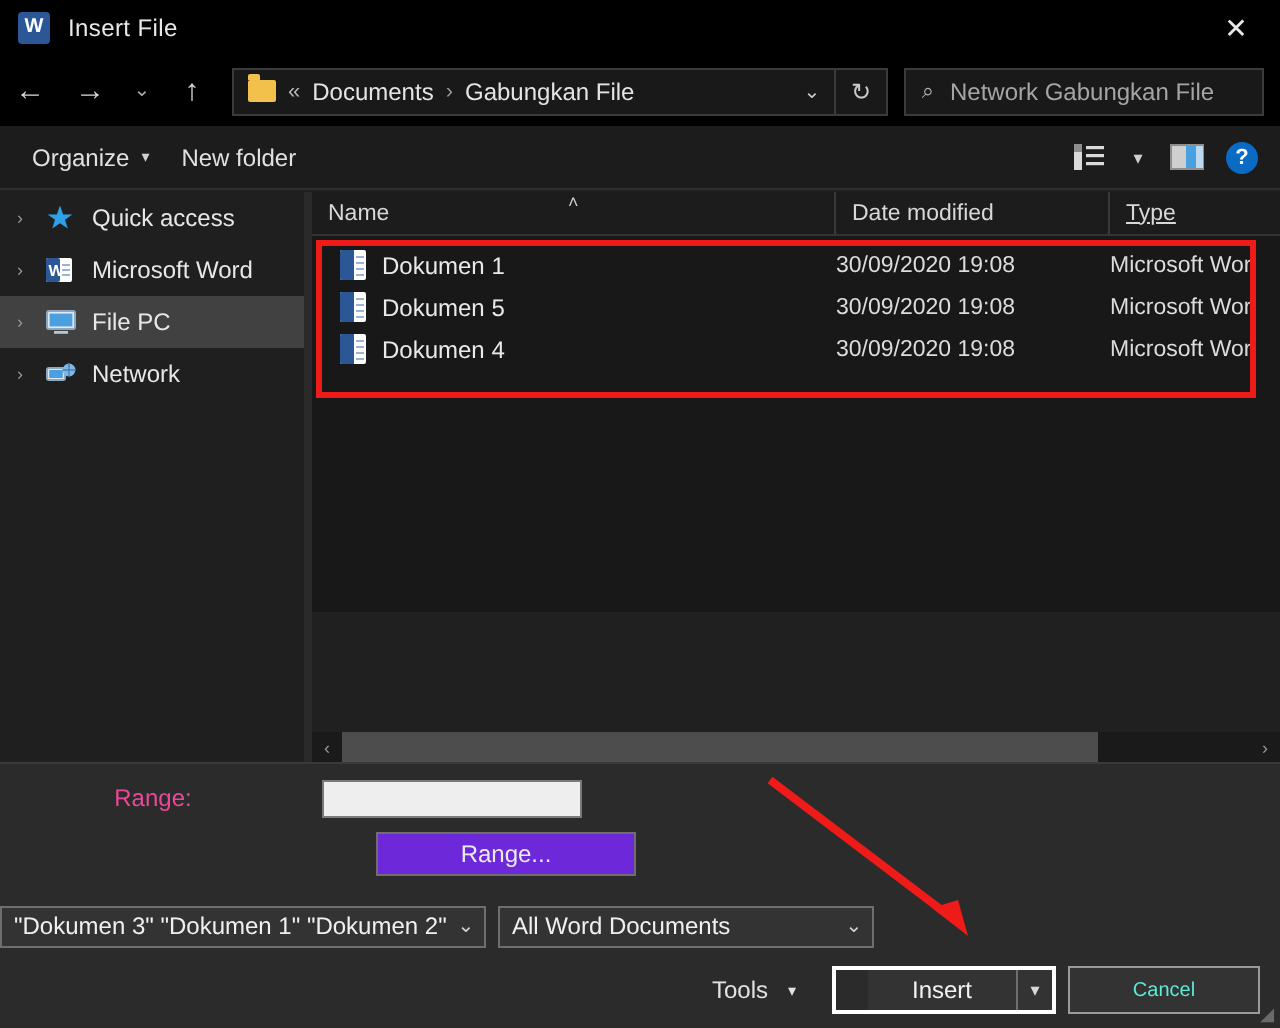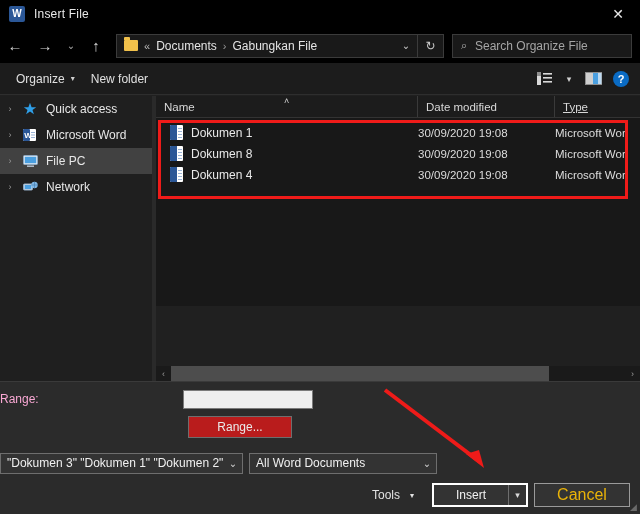--- a/index.html
+++ b/index.html
@@ -216,31 +216,31 @@
   
   .lower {
     position: absolute; left: 0; top: 381px; width: 640px; height: 133px;
     background: #2b2b2b; border-top: 1px solid #3a3a3a;
   }
   .row-range {
     position: absolute; left: 0; top: 6px; width: 640px; height: 22px;
     display: flex; align-items: center;
   }
   .lbl-range {
-    width: 183px; text-align: left; padding-right: 8px;
-    color: #f9a8d4; font-size: 12px;
+    width: 161px; text-align: center; padding-right: 8px;
+    color: #ec4899; font-size: 12px;
   }
   .range-input {
     width: 130px; height: 19px; background: #eeeeee;
     border: 1px solid #7a7a7a;
   }
   .btn-range {
     position: absolute; left: 188px; top: 34px;
-    width: 104px; height: 22px;
-    background: #b91c1c; border: 1px solid #6e6e6e;
+    width: 130px; height: 22px;
+    background: #6d28d9; border: 1px solid #6e6e6e;
     color: #eaeaea; font-size: 12px;
     display: flex; align-items: center; justify-content: center;
   }
 
   .row-filename {
     position: absolute; left: 0; top: 70px; width: 640px; height: 22px;
     display: flex; align-items: center;
   }
   .lbl-filename {
     width: 183px; text-align: right; padding-right: 8px;
@@ -264,35 +264,35 @@
     position: absolute; left: 0; top: 100px; width: 640px; height: 26px;
     display: flex; align-items: center; justify-content: flex-end;
     padding-right: 10px; gap: 6px;
   }
   .tools-btn {
     display: flex; align-items: center; color: #e2e2e2; font-size: 12px;
     padding: 0 4px; height: 24px; margin-right: 8px;
   }
   .tools-btn .caret { font-size: 8px; margin-left: 10px; }
   .insert-wrap {
-    height: 24px; border: 2px solid #ffffff; display: flex; align-items: stretch;
+    height: 24px; border: 2px solid #ffffff; display: flex; align-items: stretch; padding-left: 16px;
   }
   .insert-main {
     width: 74px; background: #333333;
     color: #f2f2f2; font-size: 12px;
     display: flex; align-items: center; justify-content: center;
   }
   .insert-split {
     width: 18px; background: #333333; border-left: 1px solid #6e6e6e;
     color: #d8d8d8; font-size: 9px;
     display: flex; align-items: center; justify-content: center;
   }
   .cancel-btn {
     width: 96px; height: 24px; background: #333333; border: 1px solid #9a9a9a;
-    color: #eab308; font-size: 16px;
+    color: #5eead4; font-size: 10px;
     display: flex; align-items: center; justify-content: center;
   }
   .grip {
     position: absolute; right: 3px; bottom: 2px;
     color: #6a6a6a; font-size: 9px;
   }
 
   
   .red-box {
     position: absolute; left: 158px; top: 120px; width: 470px; height: 79px;
@@ -329,21 +329,21 @@
       <span class="crumb-sep">›</span>
       <span class="crumb">Gabungkan File</span>
       <div class="addr-right">
         <div class="addr-caret">⌄</div>
         <div class="addr-refresh">↻</div>
       </div>
     </div>
 
     <div class="searchbox">
       <div class="search-icon">⌕</div>
-      <div class="search-ph">Search Organize File</div>
+      <div class="search-ph">Network Gabungkan File</div>
     </div>
   </div>
 
   <div class="cmdbar">
     <div class="cmd-item" style="margin-left:8px;">
       <span>Organize</span>
       <span class="caret">▾</span>
     </div>
     <div class="cmd-item" style="">
       <span>New folder</span>
@@ -440,21 +440,21 @@
         <div class="row-name">
           <span class="docicon"></span>
           <span>Dokumen 1</span>
         </div>
         <div class="row-date">30/09/2020 19:08</div>
         <div class="row-type">Microsoft Wor</div>
       </div>
       <div class="file-row">
         <div class="row-name">
           <span class="docicon"></span>
-          <span>Dokumen 8</span>
+          <span>Dokumen 5</span>
         </div>
         <div class="row-date">30/09/2020 19:08</div>
         <div class="row-type">Microsoft Wor</div>
       </div>
       <div class="file-row">
         <div class="row-name">
           <span class="docicon"></span>
           <span>Dokumen 4</span>
         </div>
         <div class="row-date">30/09/2020 19:08</div>

